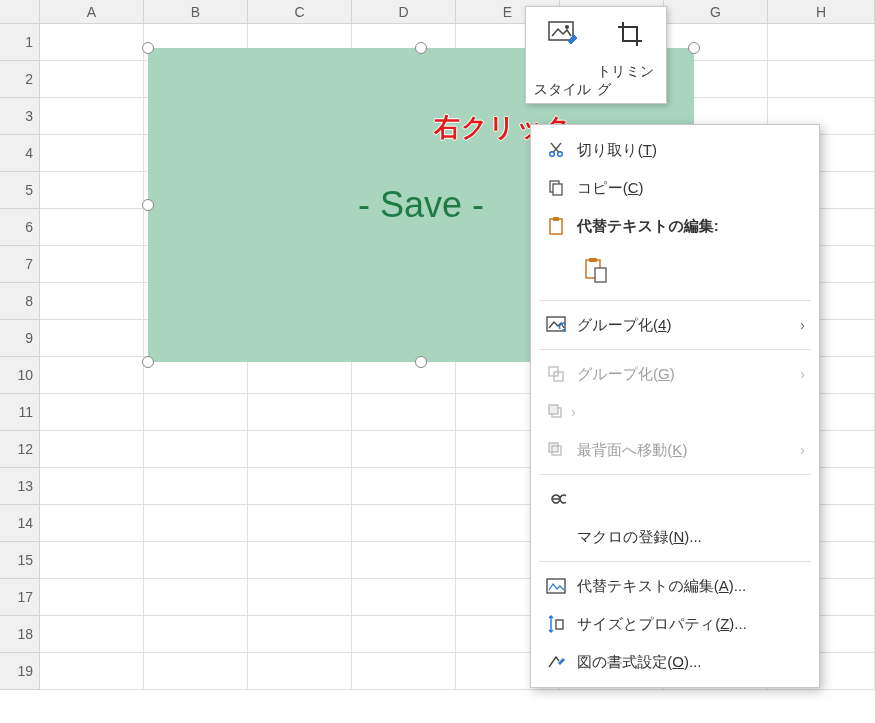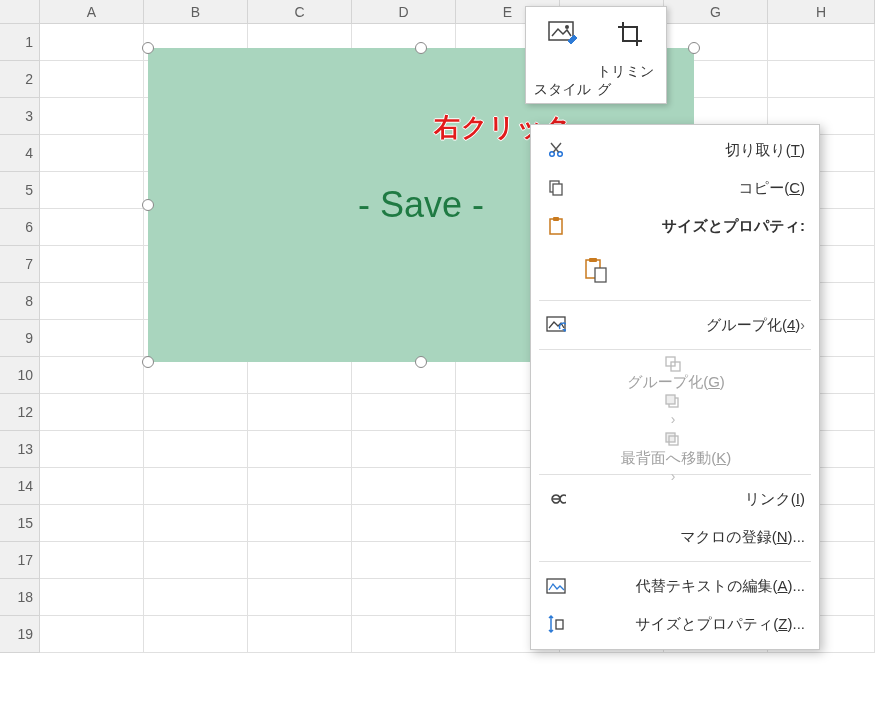--- a/index.html
+++ b/index.html
@@ -108,23 +108,23 @@
   box-shadow: 3px 3px 10px rgba(0,0,0,.25);
   padding: 6px 0;
 }
 .ctx-sep { height:1px; background:#e0e0e0; margin:5px 8px; }
 .ctx-item {
   display:flex; align-items:center;
   height: 38px;
   padding: 0 14px 0 10px;
   color:#333;
 }
-.ctx-item.disabled { color:#a0a0a0;flex-direction:column; }
+.ctx-item.disabled { color:#a0a0a0; }
 .ctx-ic { width:30px; display:flex; align-items:center; justify-content:center; }
-.ctx-lbl { flex:1; font-size:15px; padding-left:6px;text-align:right; }
+.ctx-lbl { flex:1; font-size:15px; padding-left:6px; }
 .ctx-arrow { font-size:14px; color:#666; }
 .ctx-item.bold .ctx-lbl { font-weight:bold; }
 .paste-option-row { padding-left:46px; height:50px; display:flex; align-items:center; }
 .paste-opt-btn { width:38px; height:38px; border:1px solid transparent; display:flex; align-items:center; justify-content:center; }
 u.hot{ text-decoration: underline; }
 </style>
 </head>
 <body>
 
 <div class="grid">
@@ -244,20 +244,31 @@
         <div class="cell col-A"></div>
         <div class="cell col-B"></div>
         <div class="cell col-C"></div>
         <div class="cell col-D"></div>
         <div class="cell col-E"></div>
         <div class="cell col-F"></div>
         <div class="cell col-G"></div>
         <div class="cell col-H"></div>
       </div>
       <div class="body-row">
+        <div class="rowheader">11</div>
+        <div class="cell col-A"></div>
+        <div class="cell col-B"></div>
+        <div class="cell col-C"></div>
+        <div class="cell col-D"></div>
+        <div class="cell col-E"></div>
+        <div class="cell col-F"></div>
+        <div class="cell col-G"></div>
+        <div class="cell col-H"></div>
+      </div>
+      <div class="body-row">
         <div class="rowheader">12</div>
         <div class="cell col-A"></div>
         <div class="cell col-B"></div>
         <div class="cell col-C"></div>
         <div class="cell col-D"></div>
         <div class="cell col-E"></div>
         <div class="cell col-F"></div>
         <div class="cell col-G"></div>
         <div class="cell col-H"></div>
       </div>
@@ -390,21 +401,21 @@
     <span class="ctx-lbl"><span>コピー(</span><u class="hot">C</u><span>)</span></span>
   </div>
 
   <div class="ctx-item bold">
     <span class="ctx-ic">
       <svg width="18" height="20" viewBox="0 0 18 20">
           <rect x="3" y="3" width="12" height="15" fill="none" stroke="#c97a1e" stroke-width="1.5"></rect>
           <rect x="6" y="1" width="6" height="4" rx="1" fill="#c97a1e"></rect>
         </svg>
     </span>
-    <span class="ctx-lbl">サイズとプロパティ:</span>
+    <span class="ctx-lbl">代替テキストの編集:</span>
   </div>
 
   <div class="paste-option-row">
     <div class="paste-opt-btn">
       <svg width="26" height="28" viewBox="0 0 26 28">
           <rect x="3" y="4" width="14" height="18" fill="none" stroke="#c97a1e" stroke-width="1.5"></rect>
           <rect x="6" y="2" width="8" height="4" rx="1" fill="#c97a1e"></rect>
           <rect x="12" y="12" width="11" height="14" fill="#fff" stroke="#555" stroke-width="1.3"></rect>
         </svg>
     </div>
@@ -460,21 +471,20 @@
   </div>
 
   <div class="ctx-sep"></div>
 
   <div class="ctx-item">
     <span class="ctx-ic">
       <svg width="20" height="14" viewBox="0 0 20 14">
           <path d="M6 7 A4 4 0 1 1 6 7.01 M14 7 A4 4 0 1 0 14 6.99 M7 7 H13" fill="none" stroke="#444" stroke-width="1.6"></path>
         </svg>
     </span>
-    <span class="ctx-lbl"><span>リンク(</span><u class="hot">I</u><span>)</span></span>
   </div>
 
   <div class="ctx-item">
     <span class="ctx-ic"></span>
     <span class="ctx-lbl"><span>マクロの登録(</span><u class="hot">N</u><span>)...</span></span>
   </div>
 
   <div class="ctx-sep"></div>
 
   <div class="ctx-item">
@@ -490,14 +500,23 @@
   <div class="ctx-item">
     <span class="ctx-ic">
       <svg width="18" height="20" viewBox="0 0 18 20">
           <path d="M4 2 V18 M2 4 L4 2 L6 4 M2 16 L4 18 L6 16" fill="none" stroke="#2e7bd6" stroke-width="1.5"></path>
           <rect x="9" y="6" width="7" height="9" fill="none" stroke="#444" stroke-width="1.3"></rect>
         </svg>
     </span>
     <span class="ctx-lbl"><span>サイズとプロパティ(</span><u class="hot">Z</u><span>)...</span></span>
   </div>
 
+  <div class="ctx-item">
+    <span class="ctx-ic">
+      <svg width="20" height="18" viewBox="0 0 20 18">
+          <path d="M3 14 L10 4 L13 8" fill="none" stroke="#444" stroke-width="1.4"></path>
+          <path d="M12 10 L17 5 L19 7 L14 12 Z" fill="#2e7bd6"></path>
+        </svg>
+    </span>
+    <span class="ctx-lbl"><span>図の書式設定(</span><u class="hot">O</u><span>)...</span></span>
+  </div>
 
 </div>
 
 </body></html>

